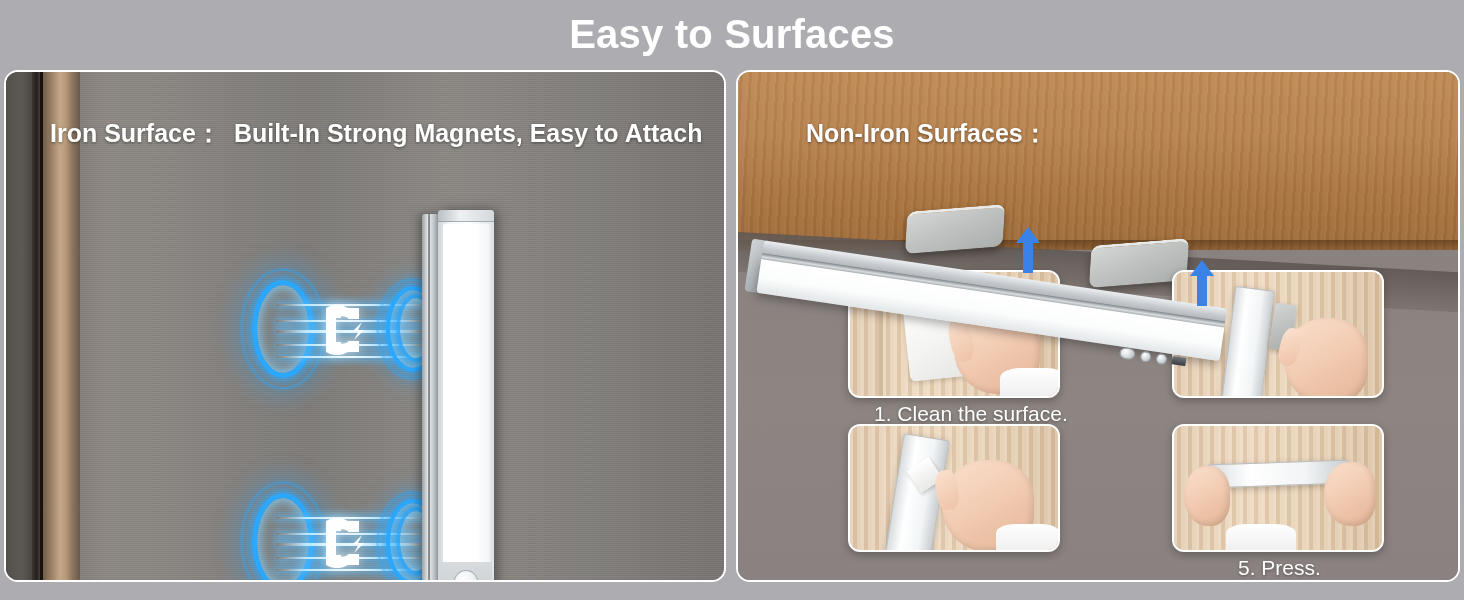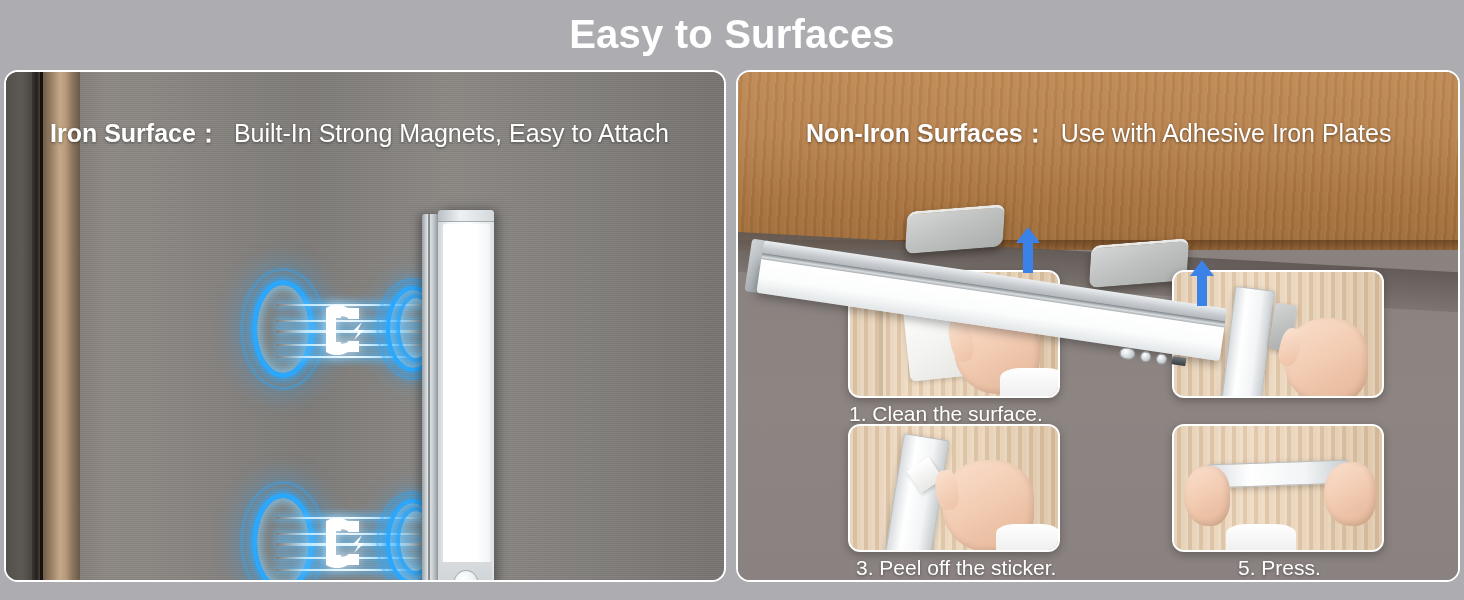--- a/index.html
+++ b/index.html
@@ -47,21 +47,21 @@
     color: #ffffff;
     font-size: 25px;
     white-space: nowrap;
     text-shadow: 0 1px 3px rgba(0,0,0,.45);
     margin-top: 32px;
   }
   .panel-left .panel-header  { padding-left: 44px; }
   .panel-right .panel-header { padding-left: 68px; }
   .hdr-strong { font-weight: bold; }
   .hdr-colon  { font-weight: bold; margin: 0 3px 0 0; }
-  .hdr-rest   { font-weight: normal; margin-left: 10px; }
+  .hdr-rest   { font-weight: bold; margin-left: 10px; }
 
   
   .steel-scene {
     position: absolute; inset: 0;
     background:
       repeating-linear-gradient(to bottom,
         rgba(255,255,255,.05) 0px, rgba(255,255,255,.05) 1px,
         rgba(0,0,0,.045) 1px,   rgba(0,0,0,.045) 2px),
       linear-gradient(to right,
         #6e6a66 0%, #7a7570 6%, #8d8883 14%, #8a8682 22%,
@@ -354,21 +354,21 @@
     box-shadow: 0 2px 4px rgba(0,0,0,.2);
   }
 
   .step-caption {
     position: absolute;
     color: #ffffff;
     font-size: 21px;
     white-space: nowrap;
     text-shadow: 0 1px 3px rgba(0,0,0,.4);
   }
-  .cap-1 { left: 111px; top: 330px; }
+  .cap-1 { left: 136px; top: 330px; }
   .cap-2 { left: 400px; top: 330px; }
   .cap-3 { left: 118px; top: 484px; }
   .cap-4 { left: 500px; top: 484px; }
 </style>
 </head>
 <body>
 
 <div class="page-title">Easy to Surfaces</div>
 
 <div class="panel panel-left">
@@ -505,22 +505,20 @@
 
     <div class="step-card step-4">
       <div class="photo-wood"></div>
       <div class="mini-bar" style="left:34px; top:36px; width:140px; height:24px; transform:rotate(-2deg);"></div>
       <div class="hand" style="left:10px; top:40px; width:46px; height:60px;"></div>
       <div class="hand" style="left:150px; top:36px; width:52px; height:64px;"></div>
       <div class="sleeve" style="left:52px; top:98px; width:70px; height:32px;"></div>
     </div>
 
     <div class="step-caption cap-1">1. Clean the surface.</div>
-    <div class="step-caption cap-3">3. Peel off the sticker.</div>
     <div class="step-caption cap-4">5. Press.</div>
   </div>
 
   <div class="panel-header">
     <span class="hdr-strong">Non-Iron Surfaces</span>
     <span class="hdr-colon">：</span>
-    <span class="hdr-rest">Use with Adhesive Iron Plates</span>
   </div>
 </div>
 
 </body></html>

